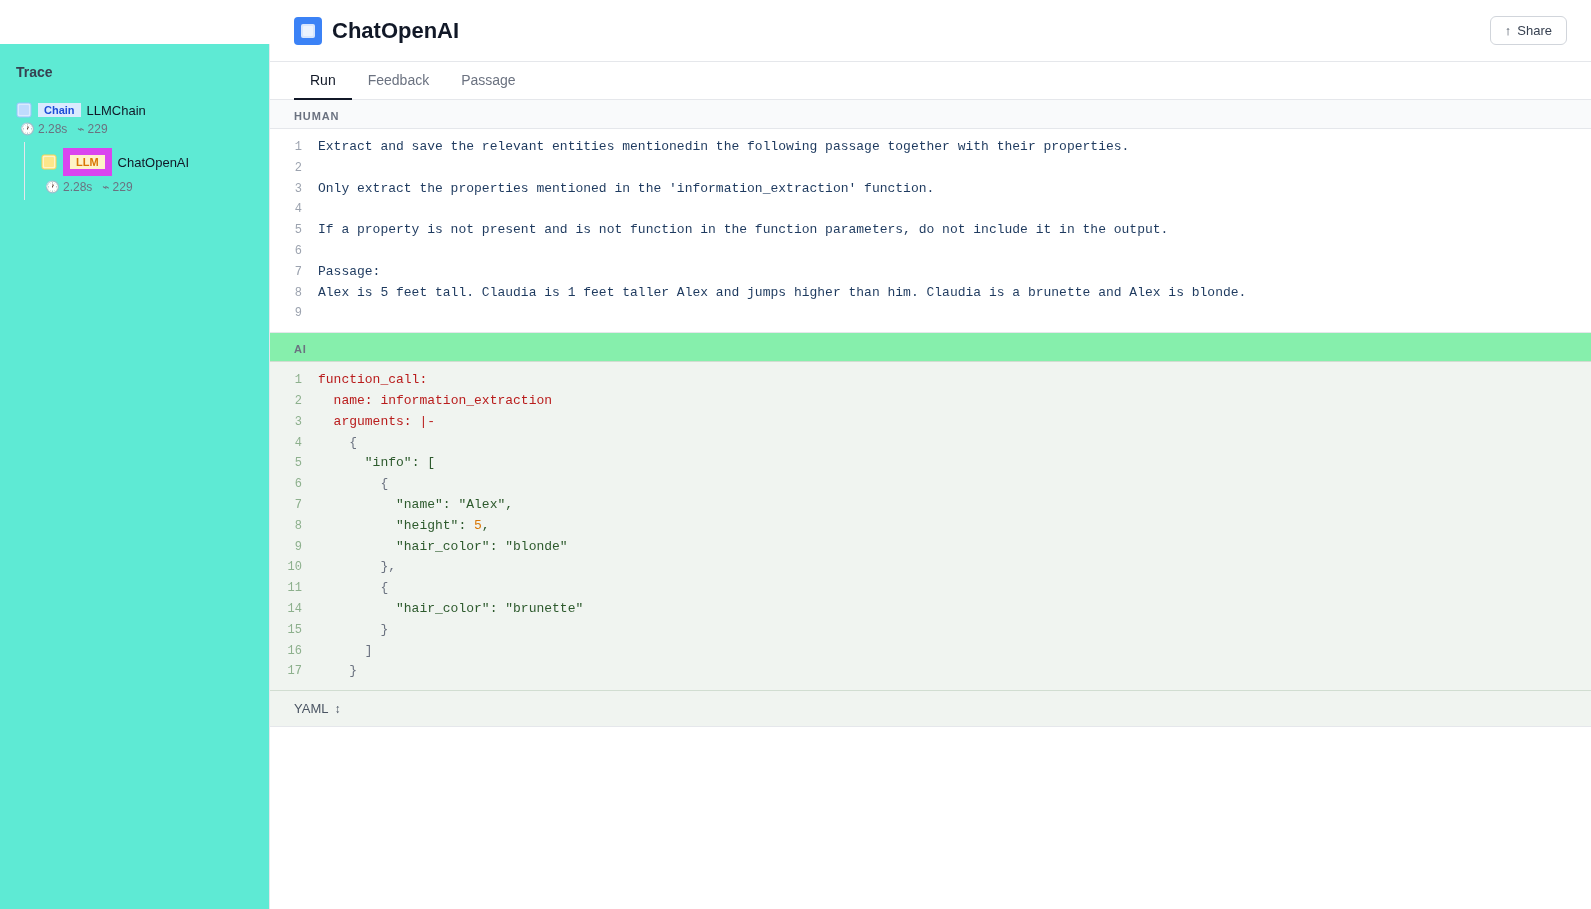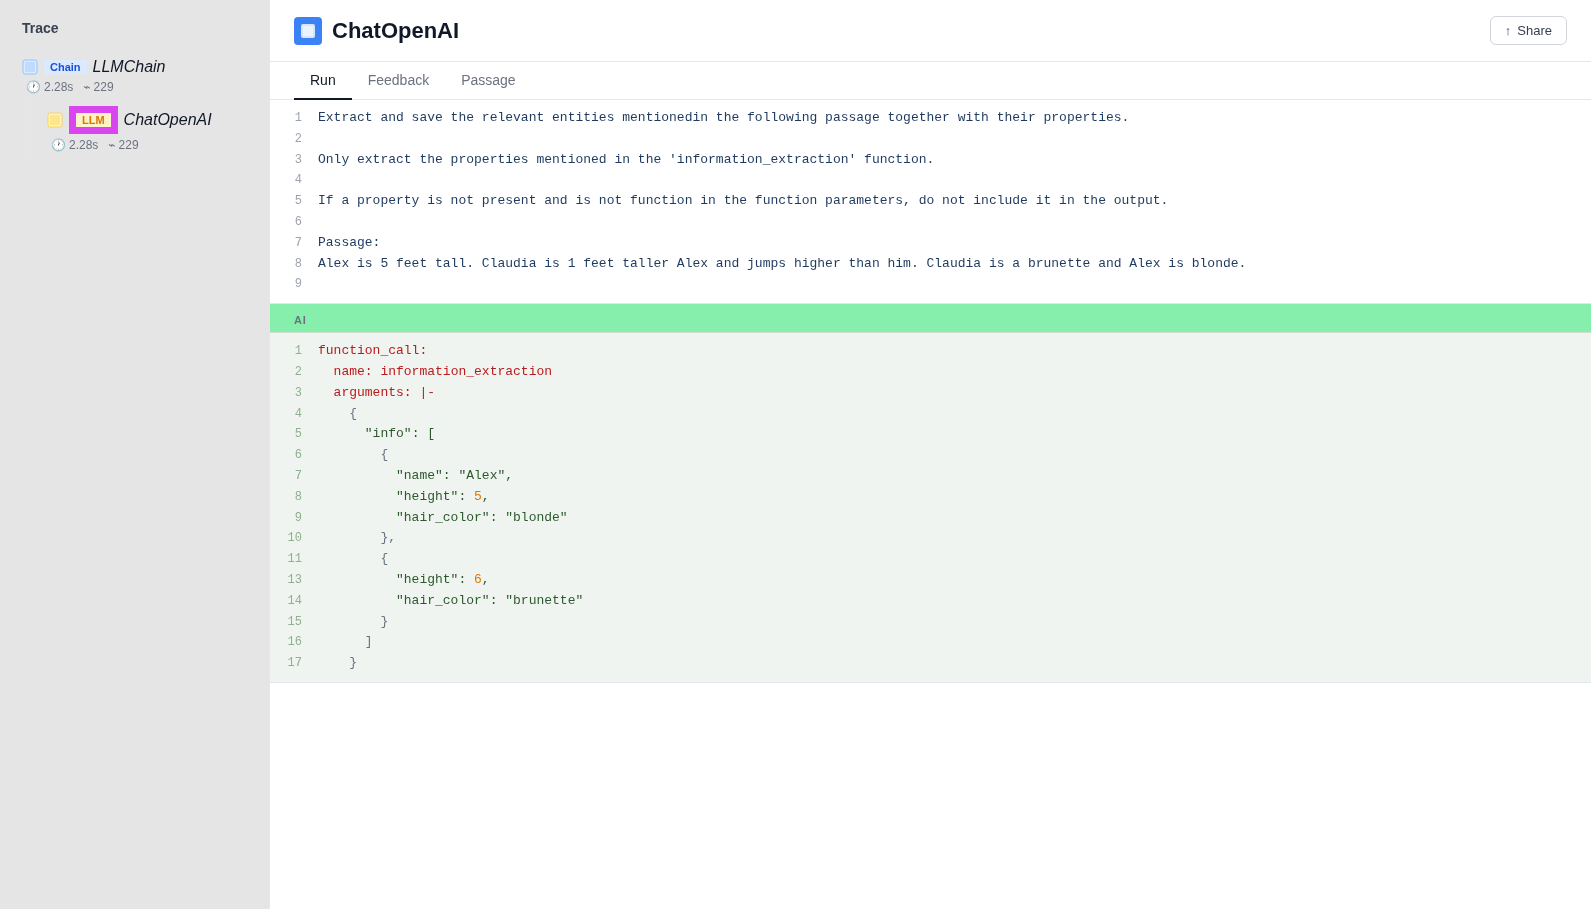--- a/index.html
+++ b/index.html
@@ -3,23 +3,24 @@
   <meta charset="utf-8">
   <style>
     * { box-sizing: border-box; margin: 0; padding: 0; }
     body { font-family: -apple-system, BlinkMacSystemFont, 'Segoe UI', sans-serif; background: #fff; color: #111; display: flex; height: 100vh; overflow: hidden; }
 
     
     .sidebar {
       width: 270px;
       min-width: 270px;
       border-right: 1px solid #e5e7eb;
-      padding: 20px 6px;
-      background: #e5e5e5;
+      padding: 20px 0;
+      background: #5eead4;
       overflow-y: auto;
+      margin-top: 44px;
     }
     .sidebar-title {
       font-size: 14px;
       font-weight: 600;
       color: #374151;
       padding: 0 16px 16px 16px;
     }
     .tree-item {
       padding: 6px 16px;
       cursor: pointer;
@@ -42,24 +43,23 @@
     .badge-chain {
       background: #dbeafe;
       color: #1d4ed8;
     }
     .badge-llm {
       background: #fef3c7;
       color: #d97706;
       border: 7px solid #d946ef;
     }
     .tree-item-name {
-      font-size: 16px;
+      font-size: 13px;
       color: #111827;
       font-weight: 500;
-      font-style: italic;
     }
     .tree-item-meta {
       display: flex;
       align-items: center;
       gap: 10px;
       margin-top: 4px;
       margin-left: 4px;
       font-size: 12px;
       color: #6b7280;
     }
@@ -299,20 +299,21 @@
 
   <div class="tabs">
     <div class="tab active">Run</div>
     <div class="tab">Feedback</div>
     <div class="tab">Passage</div>
   </div>
 
   <div class="content">
 
     <div class="section">
+      <div class="section-label">HUMAN</div>
       <div class="code-block">
 
         <div class="code-line">
           <span class="line-num">1</span>
           <span class="line-content">Extract and save the relevant entities mentionedin the following passage together with their properties.</span>
         </div>
         <div class="code-line">
           <span class="line-num">2</span>
           <span class="line-content"> </span>
         </div>
@@ -390,39 +391,39 @@
         </div>
         <div class="code-line">
           <span class="line-num">10</span>
           <span class="line-content">        <span class="c-punct">},</span></span>
         </div>
         <div class="code-line">
           <span class="line-num">11</span>
           <span class="line-content">        <span class="c-punct">{</span></span>
         </div>
         <div class="code-line">
-          <span class="line-num">13</span>
-          <span class="line-content">          <span class="c-str">"height"</span>: <span class="c-num">6</span>,</span>
-        </div>
-        <div class="code-line">
           <span class="line-num">14</span>
           <span class="line-content">          <span class="c-str">"hair_color"</span>: <span class="c-str">"brunette"</span></span>
         </div>
         <div class="code-line">
           <span class="line-num">15</span>
           <span class="line-content">        <span class="c-punct">}</span></span>
         </div>
         <div class="code-line">
           <span class="line-num">16</span>
           <span class="line-content">      <span class="c-punct">]</span></span>
         </div>
         <div class="code-line">
           <span class="line-num">17</span>
           <span class="line-content">    <span class="c-punct">}</span></span>
         </div>
 
       </div>
 
+      <div class="yaml-footer">
+        <span>YAML</span>
+        <span class="chevron-icon">↕</span>
+      </div>
 
     </div>
 
   </div>
 </div>
 
 </body></html>

